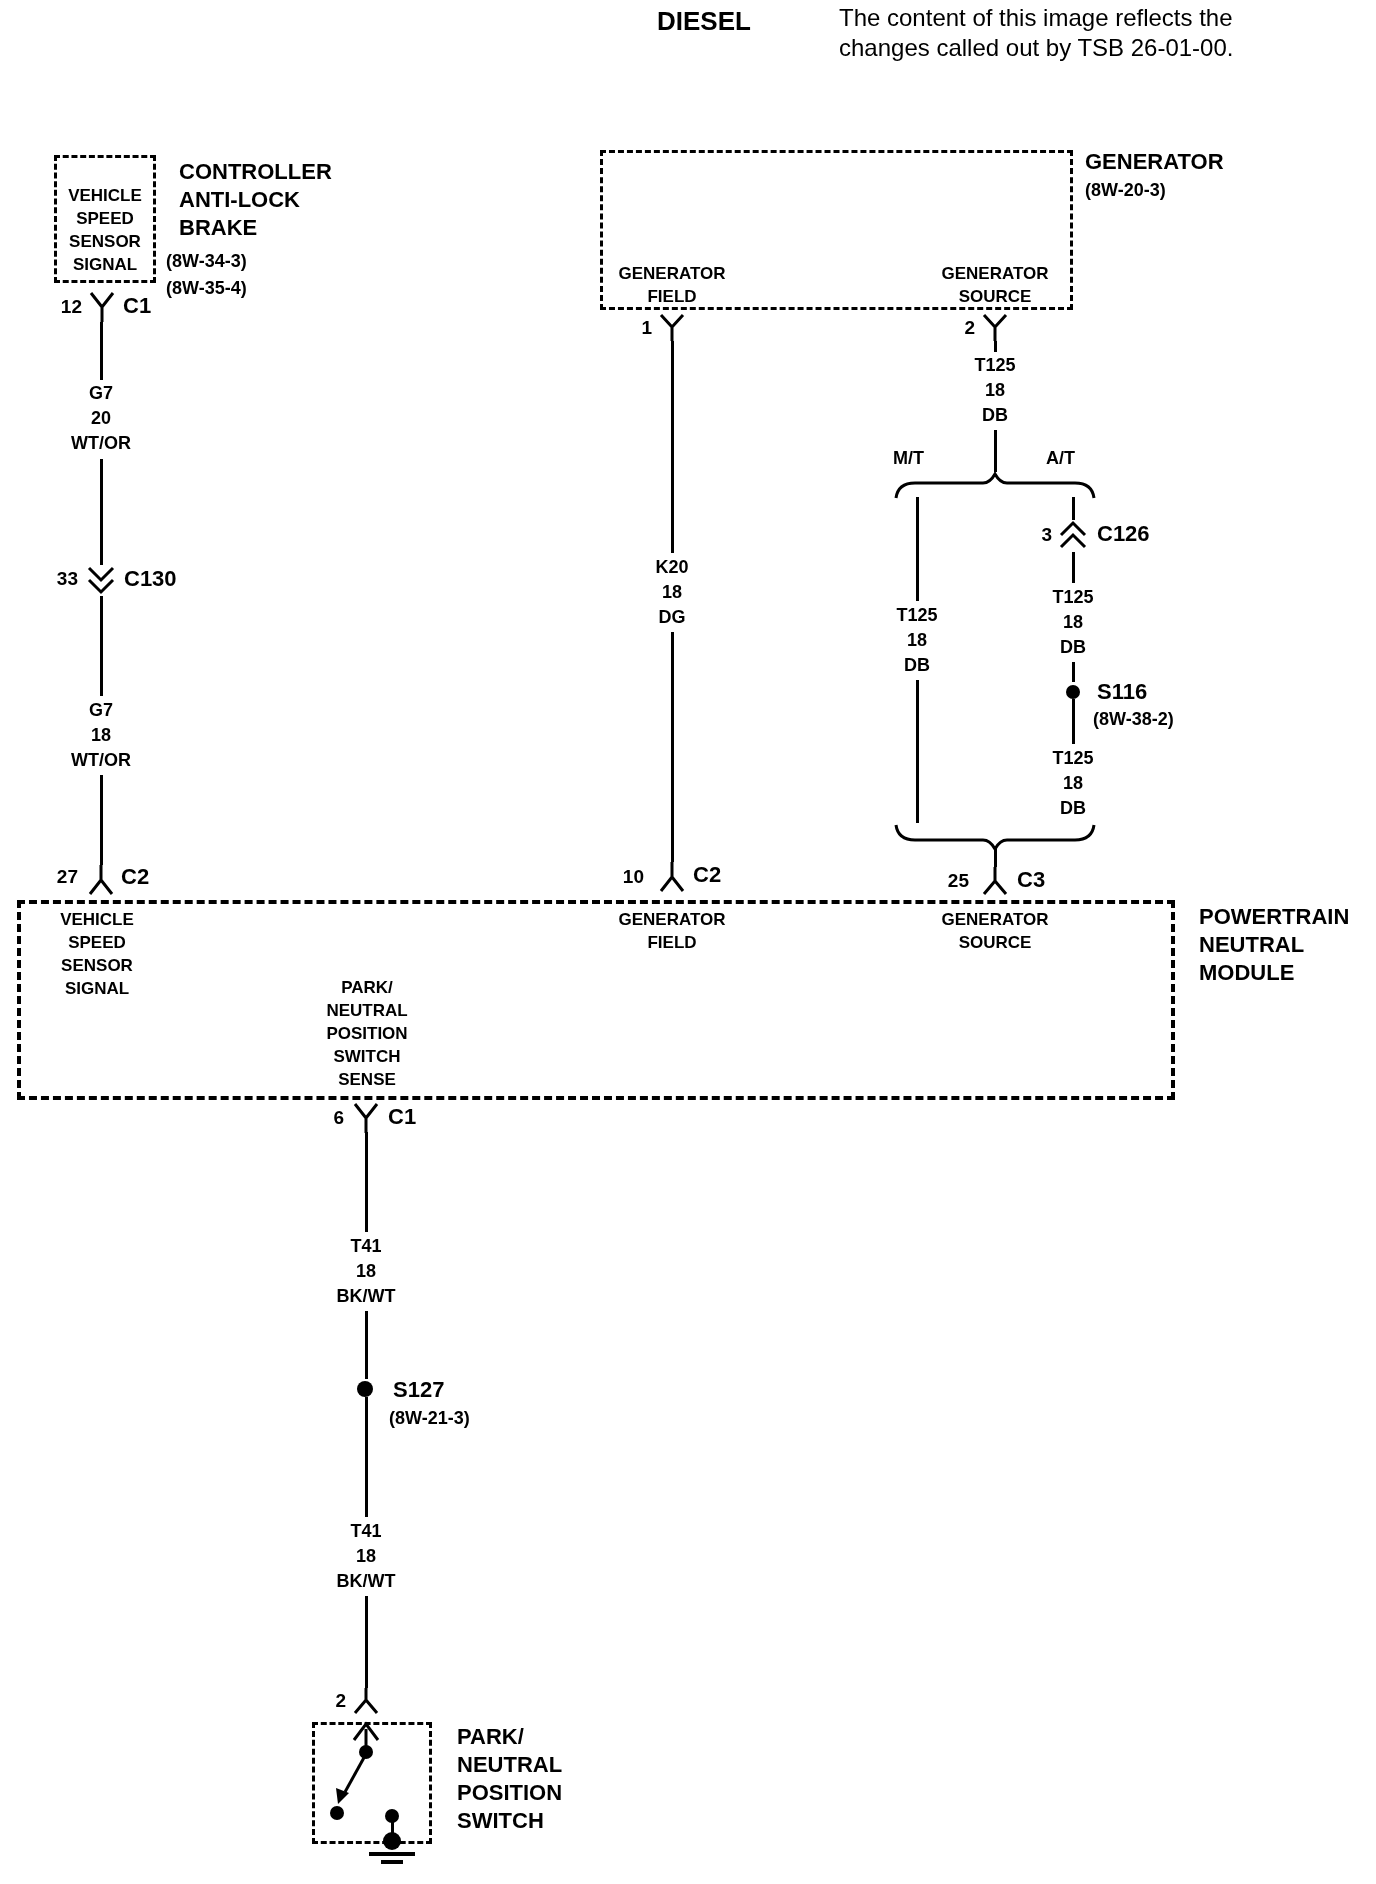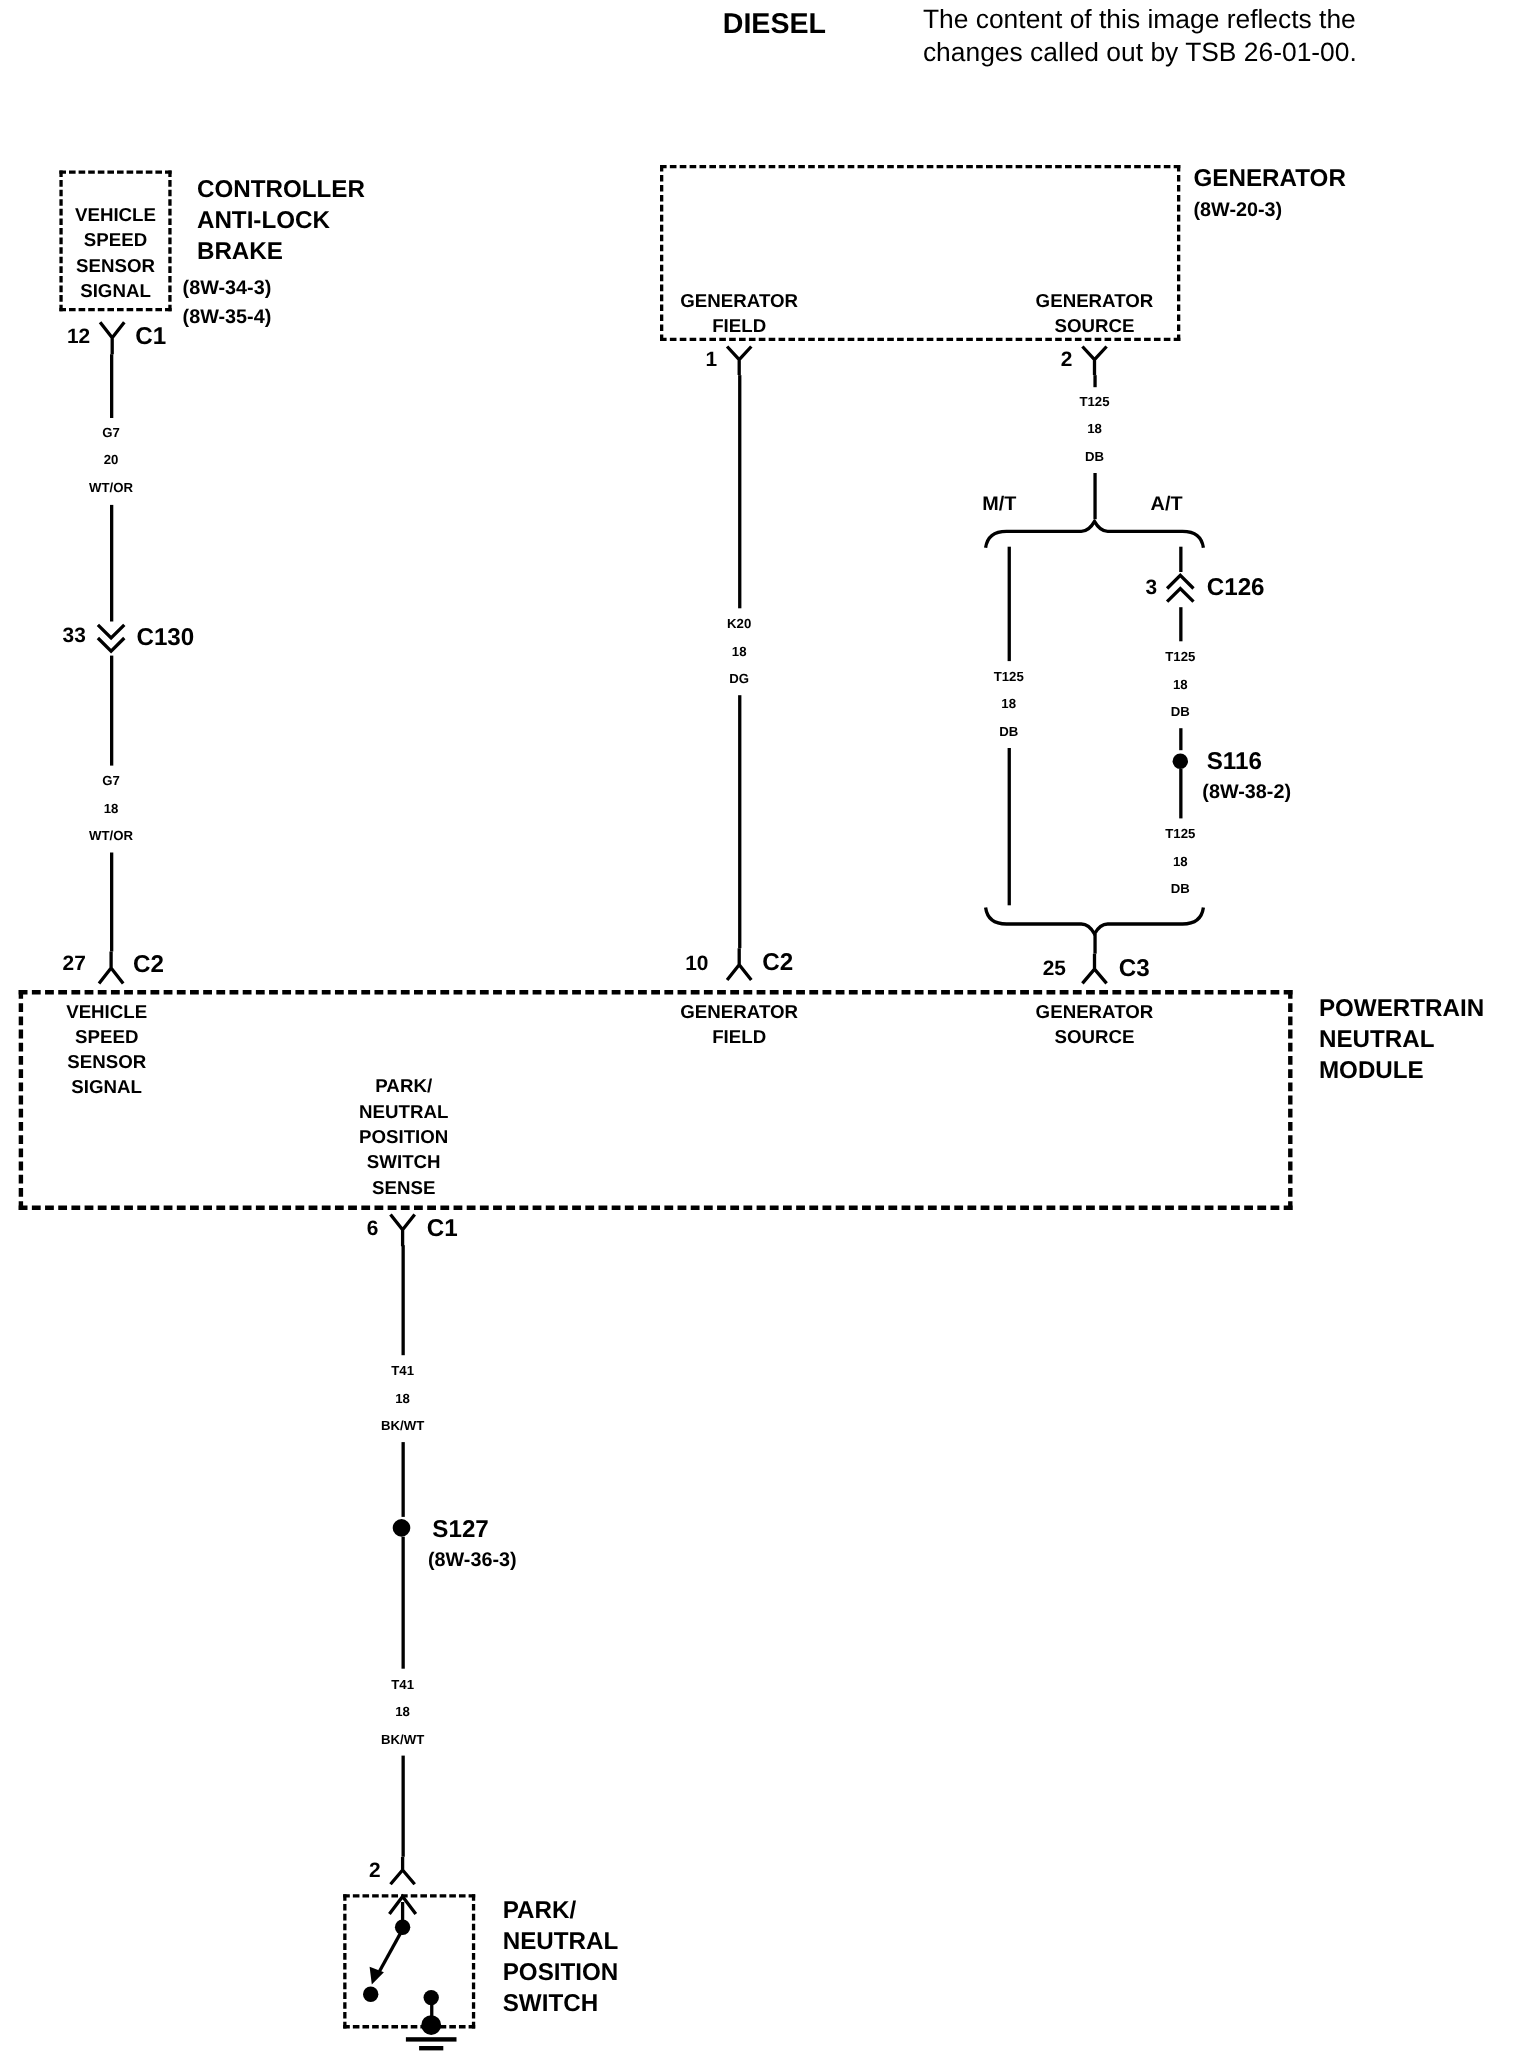--- a/index.html
+++ b/index.html
@@ -1,21 +1,21 @@
 <!DOCTYPE html>
 <html><head>
 <meta charset="utf-8">
 <style>
   html,body{margin:0;padding:0;background:#fff;}
   #canvas{position:relative;width:1376px;height:1884px;background:#fff;overflow:hidden;
           font-family:"Liberation Sans",sans-serif;color:#000;}
   .abs{position:absolute;color:#000;}
   .txtC{text-align:center;}
   .sm{font-size:17px;line-height:23px;font-weight:700;}      
-  .wl{font-size:12px;line-height:25px;font-weight:700;text-align:center;} 
+  .wl{font-size:18px;line-height:25px;font-weight:700;text-align:center;} 
   .pin{font-size:19px;font-weight:700;text-align:right;}
   .cid{font-size:22px;font-weight:700;}                      
   .big{font-size:22px;line-height:28px;font-weight:700;margin-left:13px;}     
   .ref{font-size:18px;line-height:25px;font-weight:700;}     
   .wire{position:absolute;width:3px;background:#000;}
   .dot{position:absolute;background:#000;border-radius:50%;}
   .dash3{position:absolute;border:3px dashed #000;box-sizing:border-box;}
   .dash4{position:absolute;border:4px dashed #000;box-sizing:border-box;}
   .bar{position:absolute;background:#000;}
   svg.sym{position:absolute;stroke:#000;stroke-width:3;fill:none;}
@@ -204,21 +204,21 @@
 
   <div class="wire" style="left:364.5px;top:1132px;height:100px;"></div>
   <div class="abs wl" style="left:322px;top:1234px;width:88px;">
     <div>T41</div>
     <div>18</div>
     <div>BK/WT</div>
   </div>
   <div class="wire" style="left:364.5px;top:1311px;height:68px;"></div>
   <div class="dot" style="left:357px;top:1381px;width:16px;height:16px;"></div>
   <div class="abs cid" style="left:393px;top:1377px;">S127</div>
-  <div class="abs ref" style="left:389px;top:1406px;">(8W-36-3)</div>
+  <div class="abs ref" style="left:389px;top:1406px;">(8W-21-3)</div>
   <div class="wire" style="left:364.5px;top:1397px;height:120px;"></div>
   <div class="abs wl" style="left:322px;top:1519px;width:88px;">
     <div>T41</div>
     <div>18</div>
     <div>BK/WT</div>
   </div>
   <div class="wire" style="left:364.5px;top:1596px;height:92px;"></div>
   <div class="abs pin" style="left:326px;top:1690px;width:20px;">2</div>
   <svg class="sym" style="left:351px;top:1688px;" width="30" height="26">
     <path d="M15 0 V12 M15 12 L4 25 M15 12 L26 25"></path>

